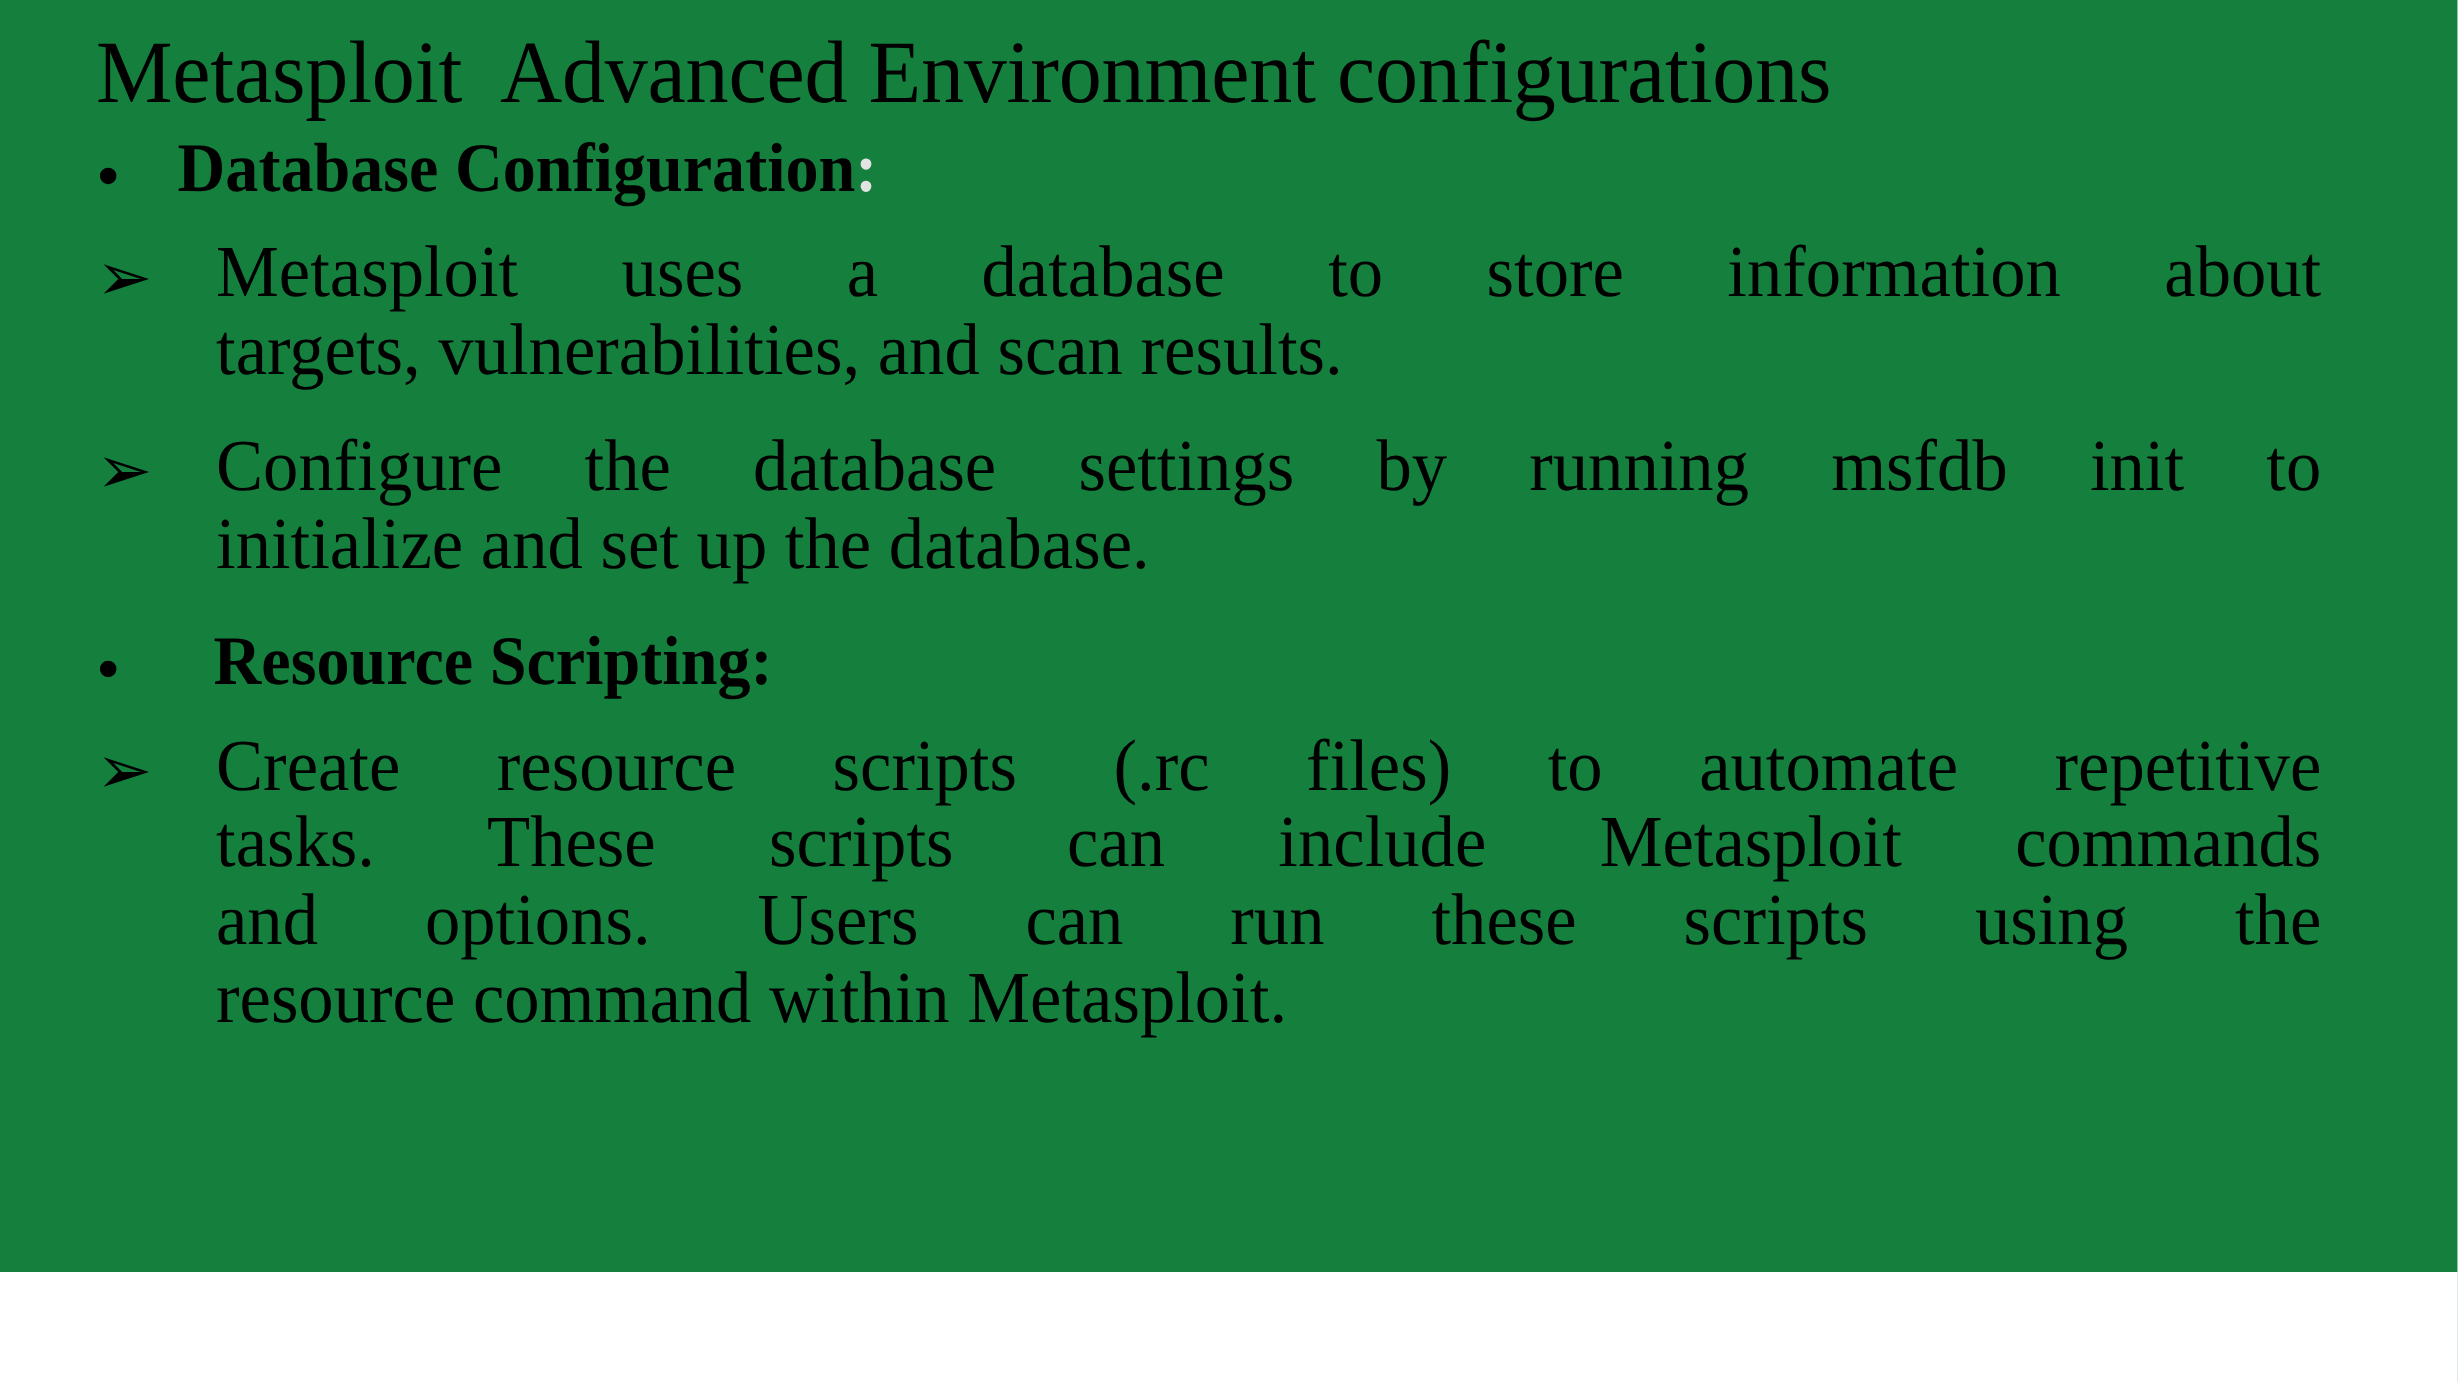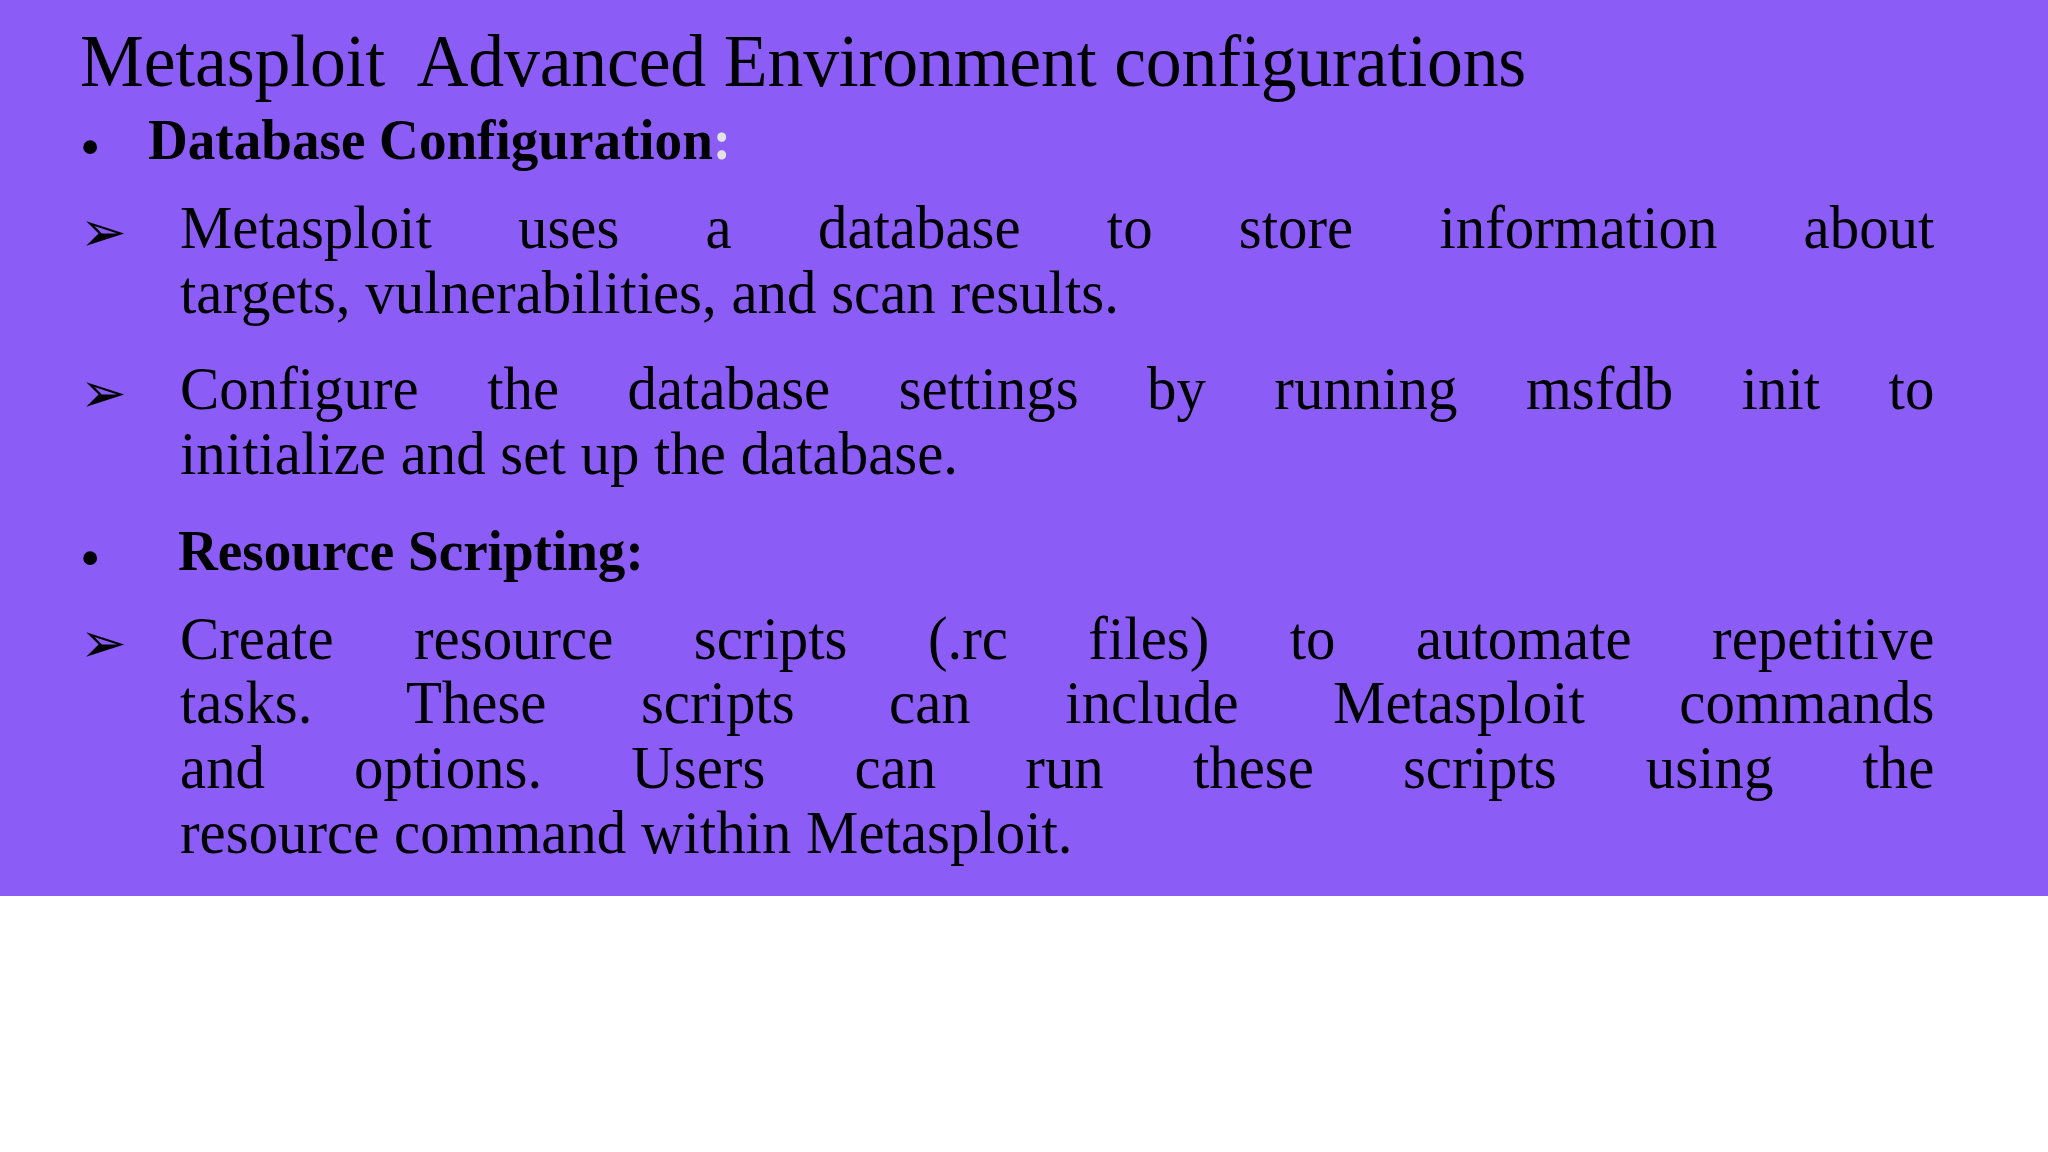--- a/index.html
+++ b/index.html
@@ -13,22 +13,22 @@
     height: 1152px;
     overflow: hidden;
     font-family: "Liberation Serif", "DejaVu Serif", serif;
     color: #000000;
     -webkit-font-smoothing: antialiased;
   }
 
   .slide {
     position: relative;
     width: 2048px;
-    height: 896px;
-    background: #8b5cf6;
+    height: 1060px;
+    background: #15803d;
     box-sizing: border-box;
   }
 
   
   .slide-title {
     position: absolute;
     left: 80px;
     top: 24px;
     width: 1900px;
     font-size: 74px;

